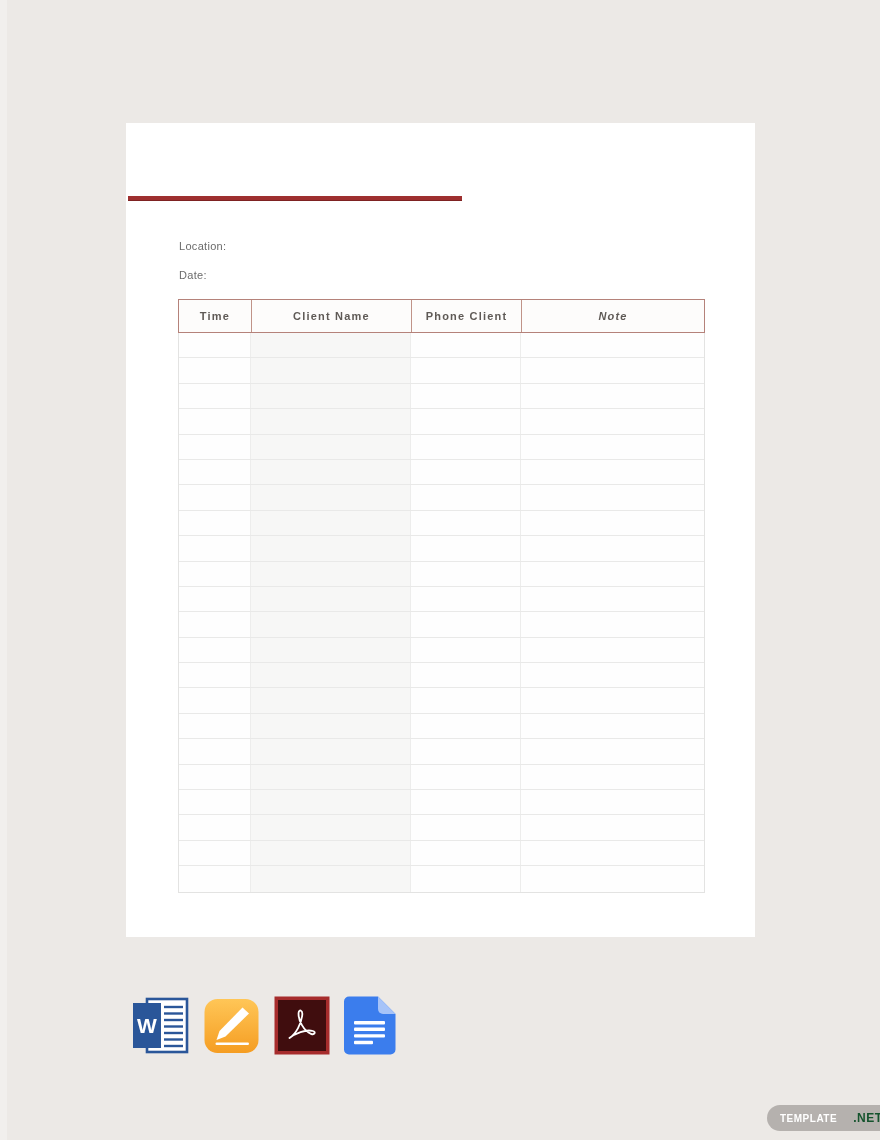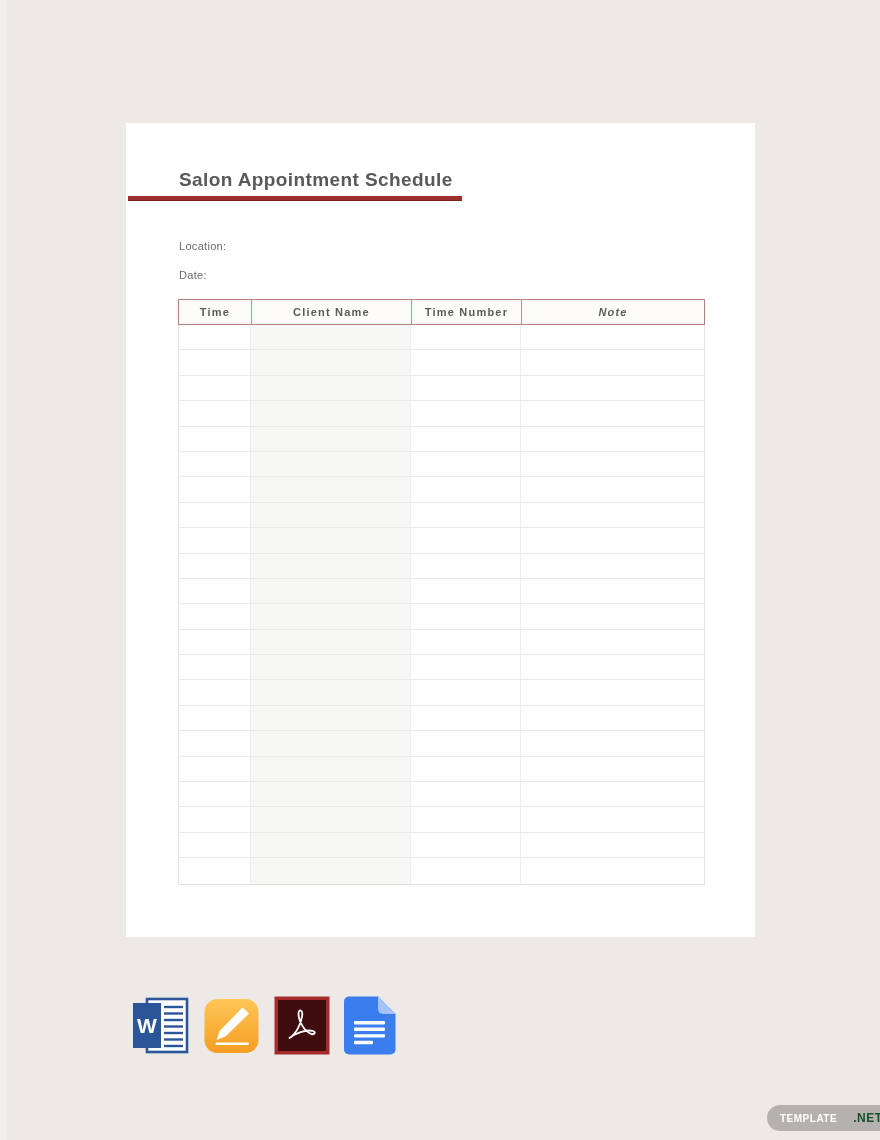--- a/index.html
+++ b/index.html
@@ -33,21 +33,21 @@
     font-size:11px; color:#6b6b6b; letter-spacing:.3px;
   }
   .field-location{ top:117px; }
   .field-date{ top:146px; }
 
   
   .sched-table{
     position:absolute; left:52px; top:176px; width:527px;
   }
   .thead{
-    display:flex; height:26px;
+    display:flex; height:34px;
     border:1px solid #b5827a;
     background:#fdfcfb;
   }
   .th{
     display:flex; align-items:center; justify-content:center;
     font-size:11px; font-weight:bold; color:#5f5a56; letter-spacing:1.2px;
     border-left:1px solid #c09388;
   }
   .th:first-child{ border-left:none; }
   .tbody{
@@ -86,30 +86,29 @@
   }
   .brand-bold{ font-size:10px; font-weight:bold; color:#ffffff; letter-spacing:.5px; }
   .brand-suffix{ font-size:12px; font-weight:bold; color:#14532d; letter-spacing:.5px;margin-left:16px; }
 </style>
 </head>
 <body>
 
 <div class="edge-strip"></div>
 
 <div class="doc-page">
-  <div class="doc-title">Salon Appointment Schedule</div>
   <div class="title-rule"></div>
   <div class="field-label field-location">Location:</div>
   <div class="field-label field-date">Date:</div>
 
   <div class="sched-table">
     <div class="thead">
         <div class="th col0">Time</div>
         <div class="th col1">Client Name</div>
-        <div class="th col2">Time Number</div>
+        <div class="th col2">Phone Client</div>
         <div class="th col3">Note</div>
       </div>
     <div class="tbody">
         <div class="tr">
           <div class="td col0"></div>
           <div class="td col1"></div>
           <div class="td col2"></div>
           <div class="td col3"></div>
         </div>
         <div class="tr">

